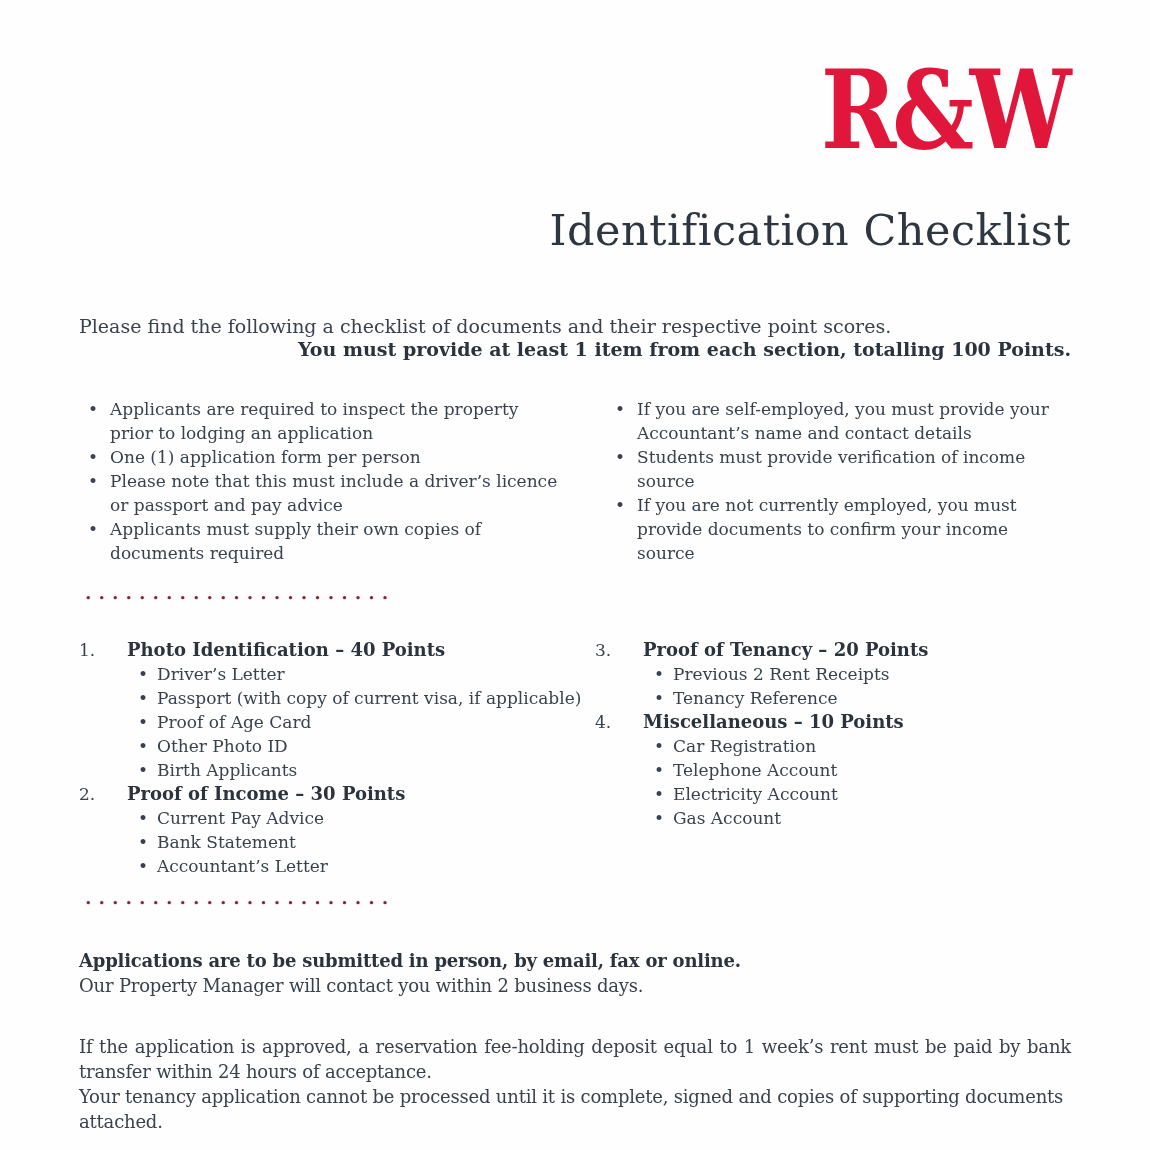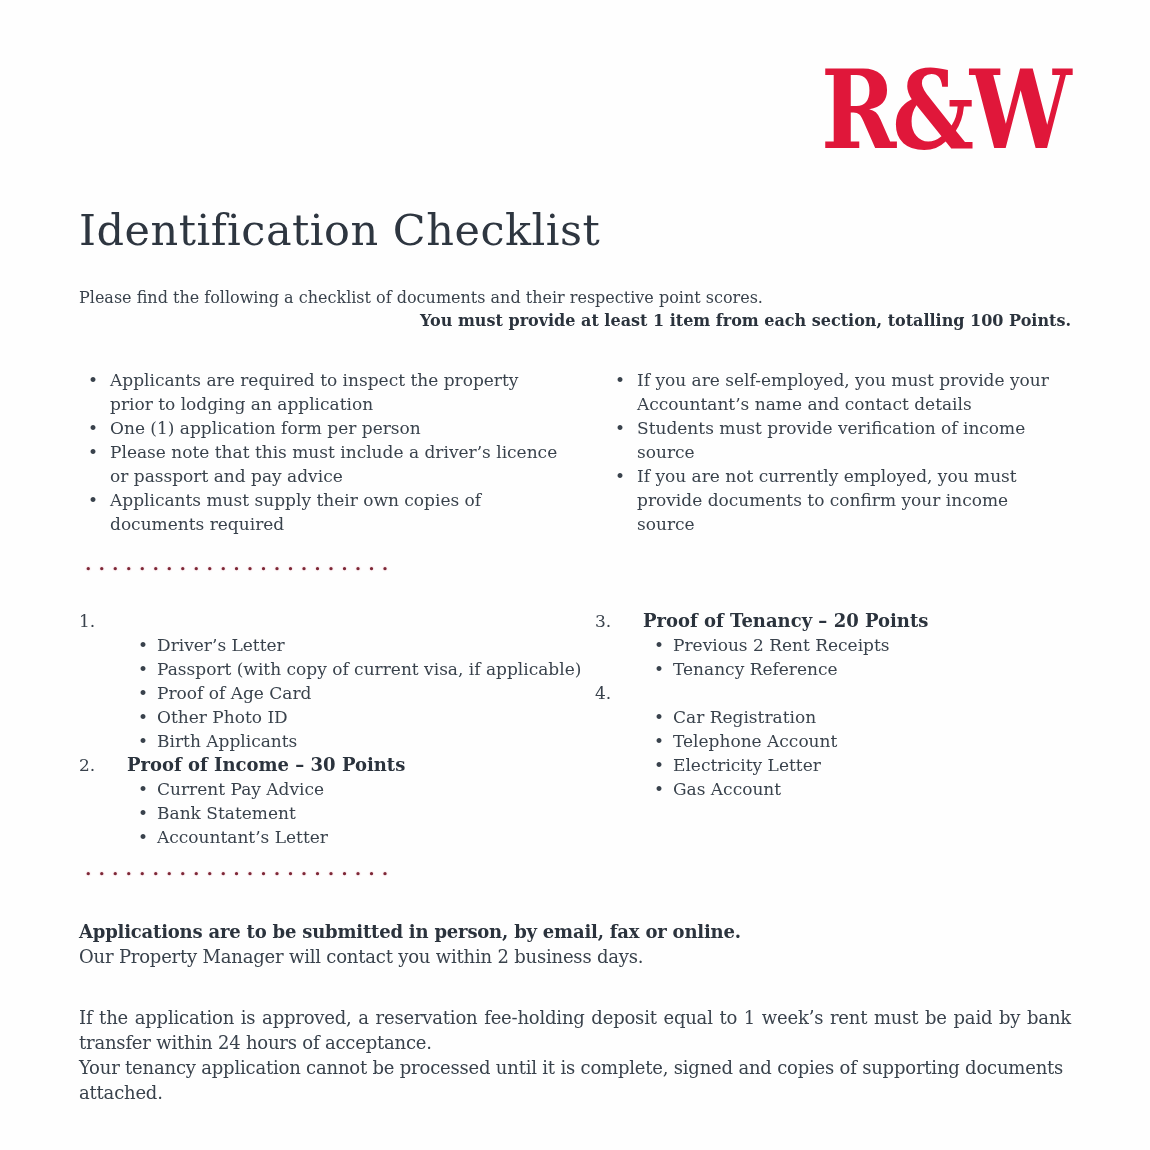--- a/index.html
+++ b/index.html
@@ -23,27 +23,27 @@
     color:#e0173a;
     transform:scaleX(.84);
     transform-origin:100% 50%;
   }
 
   .title {
     margin:0;
     padding-top:204px;
     font-size:43px;
     font-weight:normal;
-    text-align:left;
+    text-align:right;
     color:#2e3640;
     letter-spacing:0.5px;
     line-height:1.25;
   }
 
-  .intro { margin-top:28px; font-size:16px; line-height:23px; }
+  .intro { margin-top:57px; font-size:19px; line-height:23px; }
   .intro p { margin:0; }
   .intro .bold { font-weight:bold; color:#2b333d;text-align:right; }
 
   ul { list-style:none; margin:0; padding:0; }
 
   .notes-grid {
     display:grid;
     grid-template-columns:531px 1fr;
     margin-top:36px;
     font-size:17px; line-height:24px;
@@ -141,20 +141,21 @@
     </div>
 
     <div class="dots">•••••••••••••••••••••••</div>
 
     <div class="sections-grid">
       <div class="sections-col">
 
           <div class="section">
             <div class="section-head">
               <span class="section-num">1.</span>
+              <span class="section-title">Photo Identification – 40 Points</span>
             </div>
             <ul class="section-items">
 
                 <li class="sec-item">
                   <span class="bullet">•</span>
                   <span>Driver’s Letter</span>
                 </li>
 
                 <li class="sec-item">
                   <span class="bullet">•</span>
@@ -219,36 +220,37 @@
                 <li class="sec-item">
                   <span class="bullet">•</span>
                   <span>Tenancy Reference</span>
                 </li>
               </ul>
           </div>
 
           <div class="section">
             <div class="section-head">
               <span class="section-num">4.</span>
+              <span class="section-title">Miscellaneous – 10 Points</span>
             </div>
             <ul class="section-items">
 
                 <li class="sec-item">
                   <span class="bullet">•</span>
                   <span>Car Registration</span>
                 </li>
 
                 <li class="sec-item">
                   <span class="bullet">•</span>
                   <span>Telephone Account</span>
                 </li>
 
                 <li class="sec-item">
                   <span class="bullet">•</span>
-                  <span>Electricity Letter</span>
+                  <span>Electricity Account</span>
                 </li>
 
                 <li class="sec-item">
                   <span class="bullet">•</span>
                   <span>Gas Account</span>
                 </li>
               </ul>
           </div>
         </div>
     </div>

